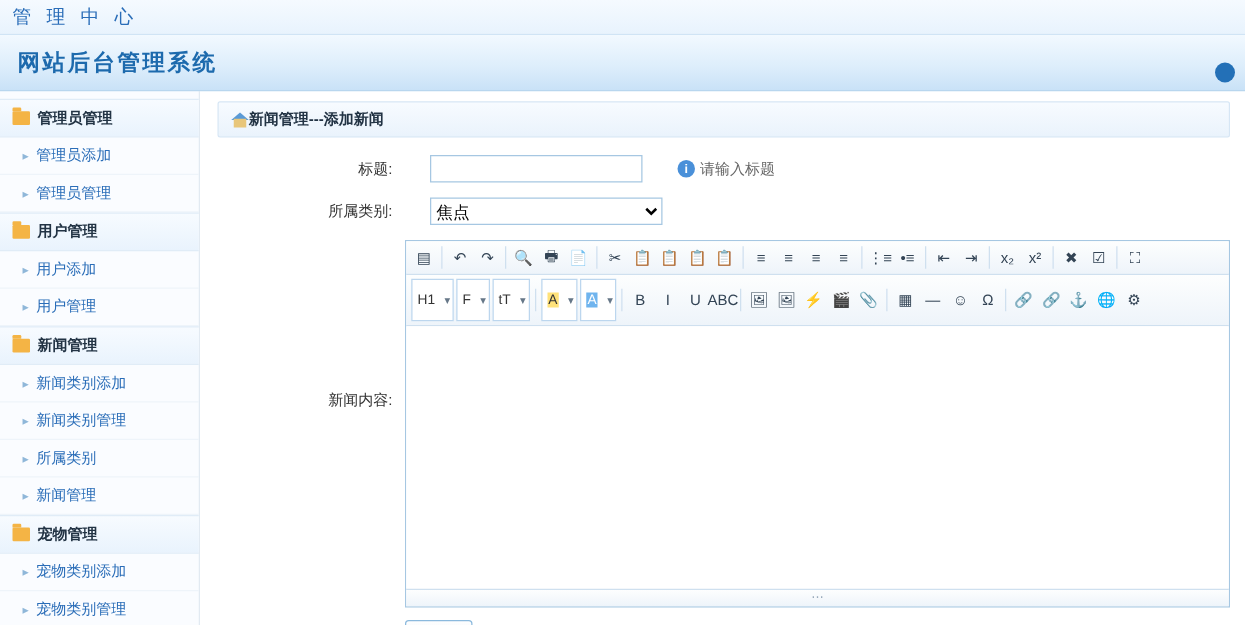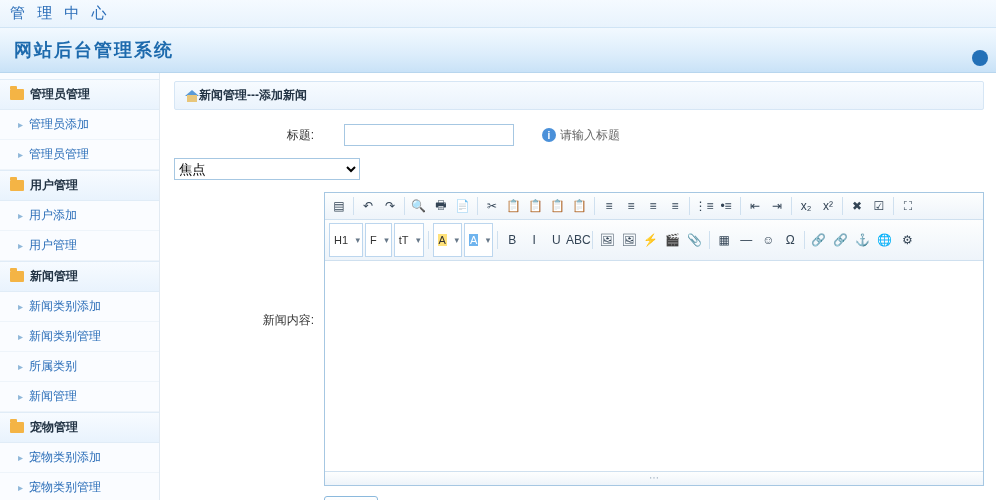--- a/index.html
+++ b/index.html
@@ -118,20 +118,21 @@
     <div class="form-row">
       <div class="form-label">标题:</div>
       <input class="text-input" type="text" style="">
       <div class="hint">
         <span class="info-icon">i</span>
         <span>请输入标题</span>
       </div>
     </div>
 
     <div class="form-row">
+      <div class="form-label">所属类别:</div>
       <select class="select">
         <option>焦点</option>
       </select>
     </div>
 
     <div class="editor-wrap">
       <div class="form-label" style="padding-top:120px">新闻内容:</div>
       <div class="editor">
         <div class="toolbar" id="tb1">
             <span class="tb-btn">

